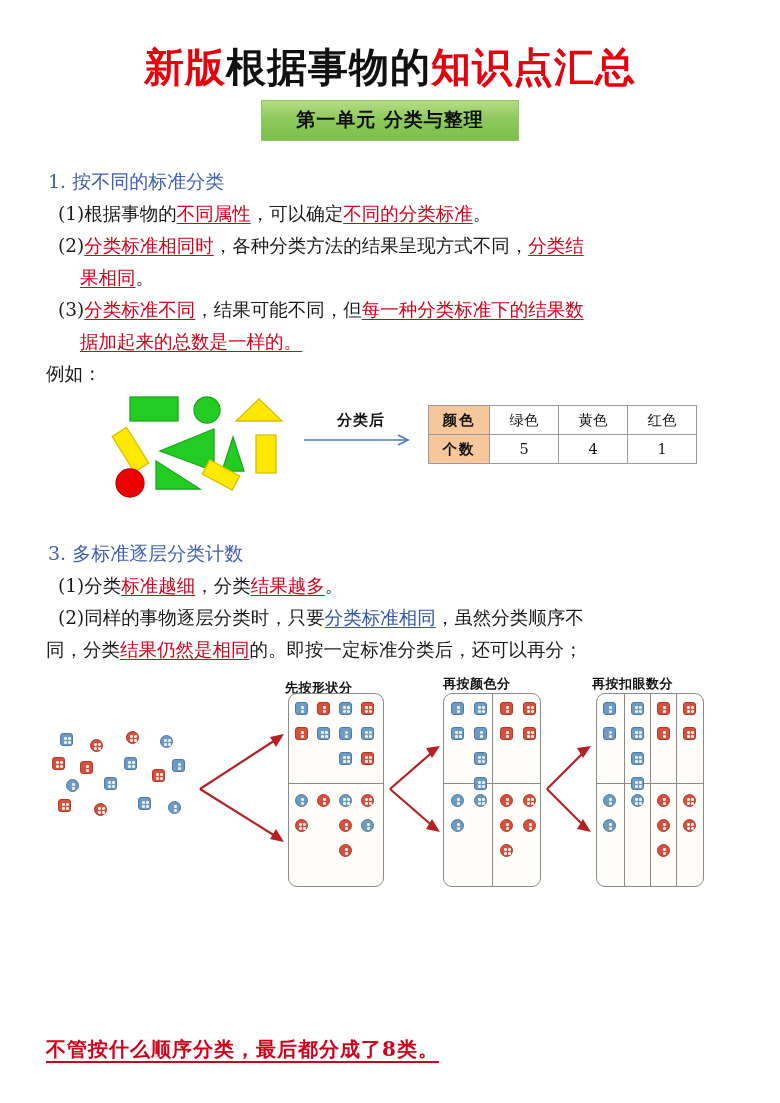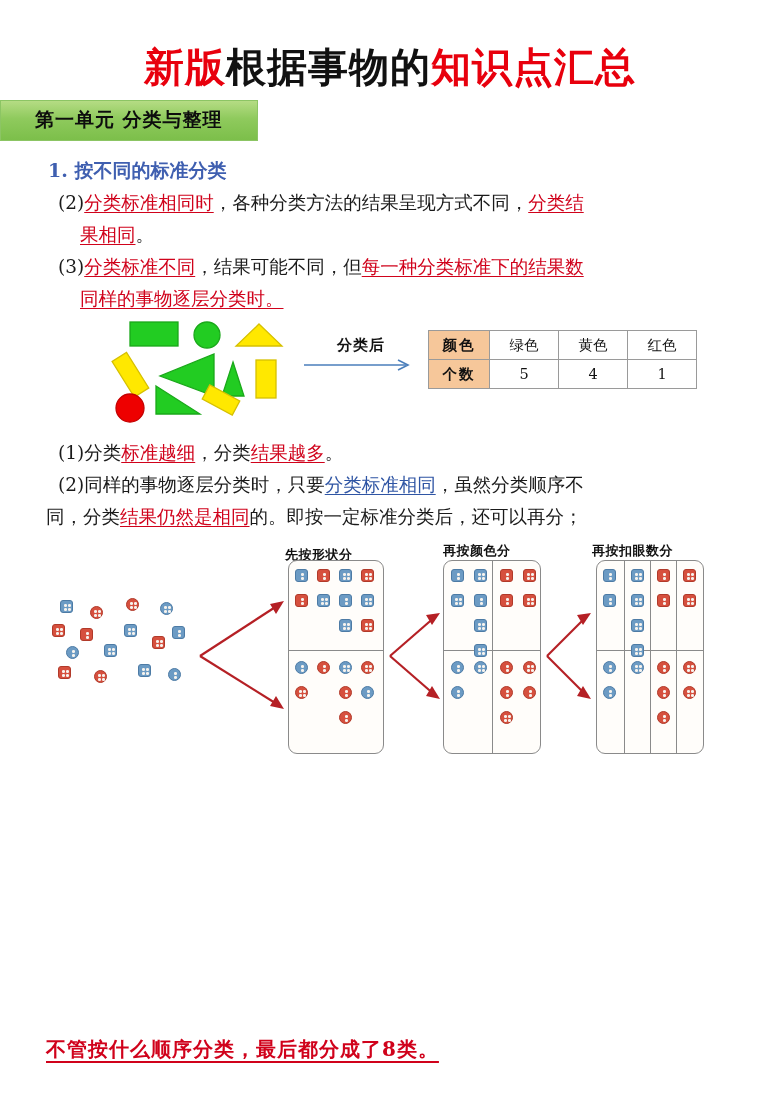--- a/index.html
+++ b/index.html
@@ -20,40 +20,40 @@
     font-weight:bold;
     letter-spacing:1px;
     line-height:1.15;
     font-family:"DejaVu Serif","Liberation Serif",serif;
     white-space:nowrap;
   }
   .t-red{color:#e8000d;}
   .t-black{color:#111111;}
 
   
-  .unit-wrap{text-align:left;margin-top:10px;}
+  .unit-wrap{text-align:center;margin-top:10px;}
   .unit-banner{
     display:inline-block;
     padding:6px 34px 7px 34px;
     font-size:19px;
     font-weight:bold;
     color:#0d0d0d;
     background:linear-gradient(180deg,#b5dc84 0%,#8fca5d 45%,#7cbf4a 100%);
     border:1px solid #8cc564;
     letter-spacing:1px;
     font-family:"DejaVu Serif","Liberation Serif",serif;
   }
 
   
   .content{padding:0 30px 0 40px;}
   .h-blue{
     color:#3f5fb0;
     font-size:19px;
-    font-weight:bold;
-    margin:17px 0 4px 8px;
+    font-weight:normal;
+    margin:28px 0 4px 8px;
     font-family:"DejaVu Serif","Liberation Serif",serif;
   }
   p.line{
     font-size:18.5px;
     line-height:30px;
     margin:0 0 2px 0;
     color:#1a1a1a;
     font-family:"DejaVu Serif","Liberation Serif",serif;
   }
   p.ind{padding-left:18px;text-indent:0;}
@@ -146,35 +146,39 @@
   </div>
 
   <div class="unit-wrap">
     <div class="unit-banner">第一单元  分类与整理</div>
   </div>
 
   <div class="content">
 
     <div class="h-blue">1. 按不同的标准分类</div>
 
+    <p class="line ind">
+      <span>(1)</span><span class="k-plain">根据事物的</span><span class="r-u">不同属性</span><span>，可以确定</span><span class="r-u">不同的分类标准</span><span>。</span>
+    </p>
 
     <p class="line ind">
       <span>(2)</span><span class="r-u">分类标准相同时</span><span>，各种分类方法的结果呈现方式不同，</span><span class="r-u">分类结</span>
     </p>
     <p class="line ind2">
       <span class="r-u">果相同</span><span>。</span>
     </p>
 
     <p class="line ind">
       <span>(3)</span><span class="r-u">分类标准不同</span><span>，结果可能不同，但</span><span class="r-u">每一种分类标准下的结果数</span>
     </p>
     <p class="line ind2">
-      <span class="r-u">同样的事物逐层分类时。</span>
-    </p>
-
+      <span class="r-u">据加起来的总数是一样的。</span>
+    </p>
+
+    <p class="line plain">例如：</p>
 
     <div class="example-row">
 
       <div class="shapes">
         <svg width="220" height="110" viewBox="0 0 200 110">
           <rect x="30" y="4" width="48" height="24" fill="#22cc22" stroke="#1aa81a" stroke-width="1.3"></rect>
           <circle cx="107" cy="17" r="13" fill="#22cc22" stroke="#1aa81a" stroke-width="1.3"></circle>
           <polygon points="159,6 182,28 136,28" fill="#ffe800" stroke="#d6c000" stroke-width="1.3"></polygon>
           <rect x="22" y="36" width="17" height="42" fill="#ffe800" stroke="#d6c000" stroke-width="1.3" transform="rotate(-32 30 57)"></rect>
           <polygon points="114,36 114,78 60,58" fill="#22cc22" stroke="#1aa81a" stroke-width="1.3"></polygon>
@@ -205,20 +209,21 @@
         <tr>
           <td class="hdr">个数</td>
           <td>5</td>
           <td>4</td>
           <td>1</td>
         </tr>
       </tbody>
         </table>
     </div>
 
+    <div class="h-blue">3. 多标准逐层分类计数</div>
 
     <p class="line ind">
       <span>(1)</span><span>分类</span><span class="r-u">标准越细</span><span>，分类</span><span class="r-u">结果越多</span><span>。</span>
     </p>
 
     <p class="line ind">
       <span>(2)</span><span>同样的事物逐层分类时，只要</span><span class="b-u">分类标准相同</span><span>，虽然分类顺序不</span>
     </p>
     <p class="line plain">
       <span>同，分类</span><span class="r-u">结果仍然是相同</span><span>的。即按一定标准分类后，还可以再分；</span>

